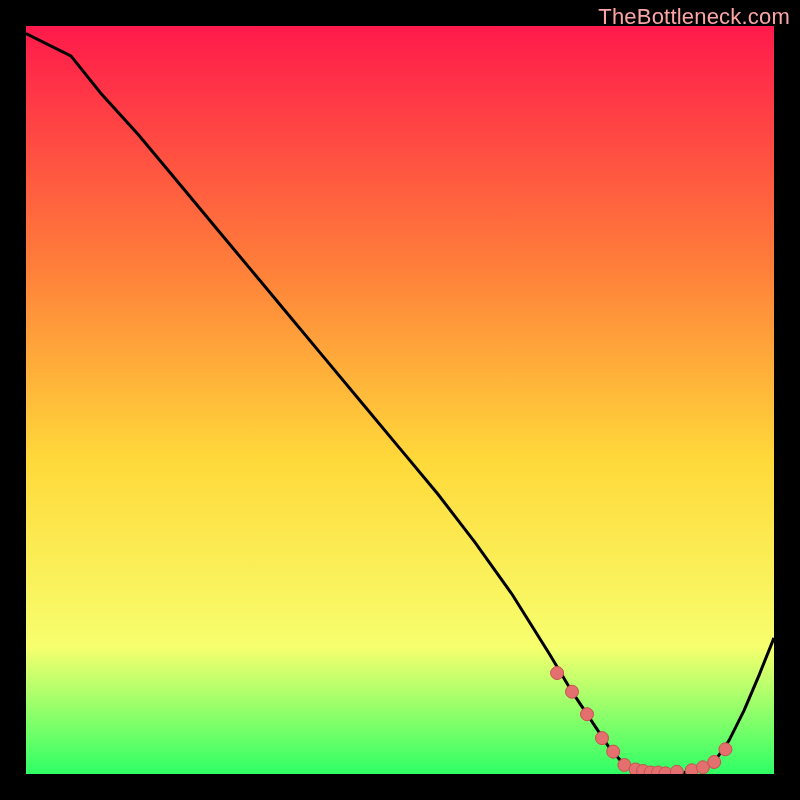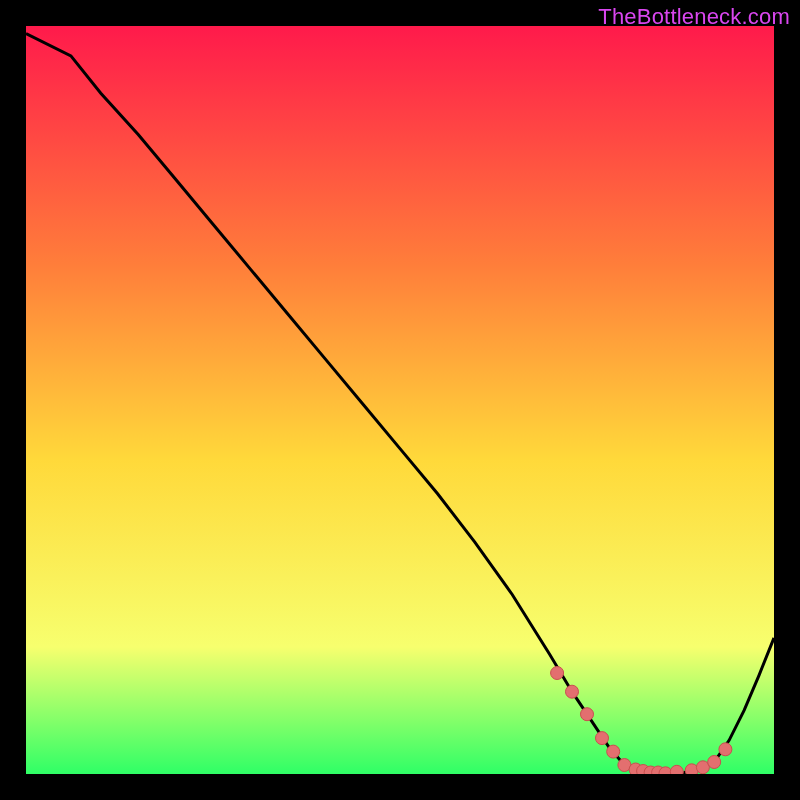--- a/index.html
+++ b/index.html
@@ -16,21 +16,21 @@
     left: 26px;
     top: 26px;
     width: 748px;
     height: 748px;
     background: #000;
   }
   .attrib {
     position: absolute;
     top: 4px;
     right: 10px;
-    color: #d946ef;
+    color: #fca5a5;
     font-size: 22px;
     font-weight: 500;
     letter-spacing: 0.2px;
     text-align: right;
   }
   svg { display: block; }
 </style>
 </head>
 <body>
 

